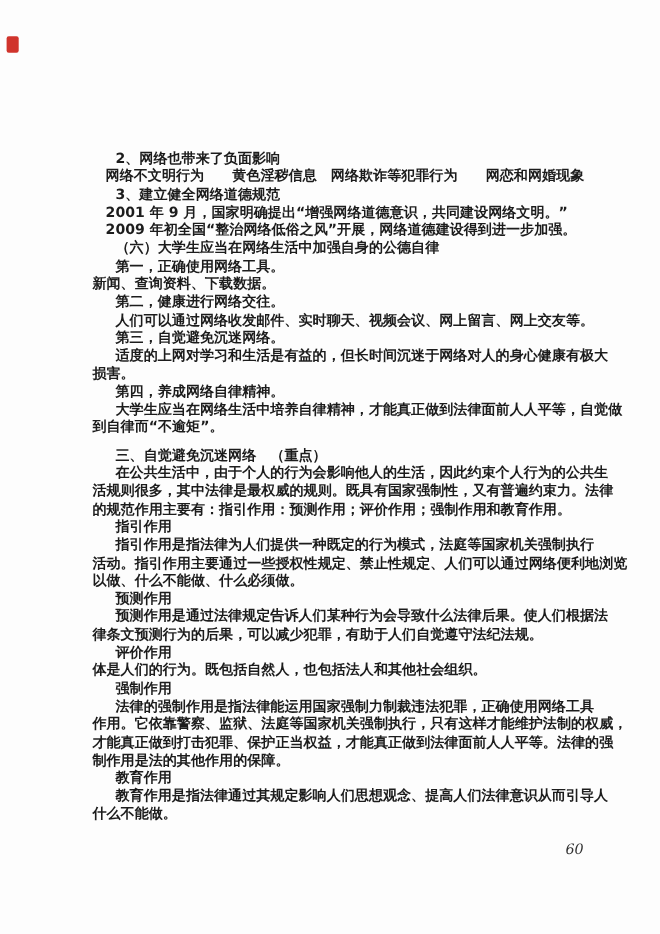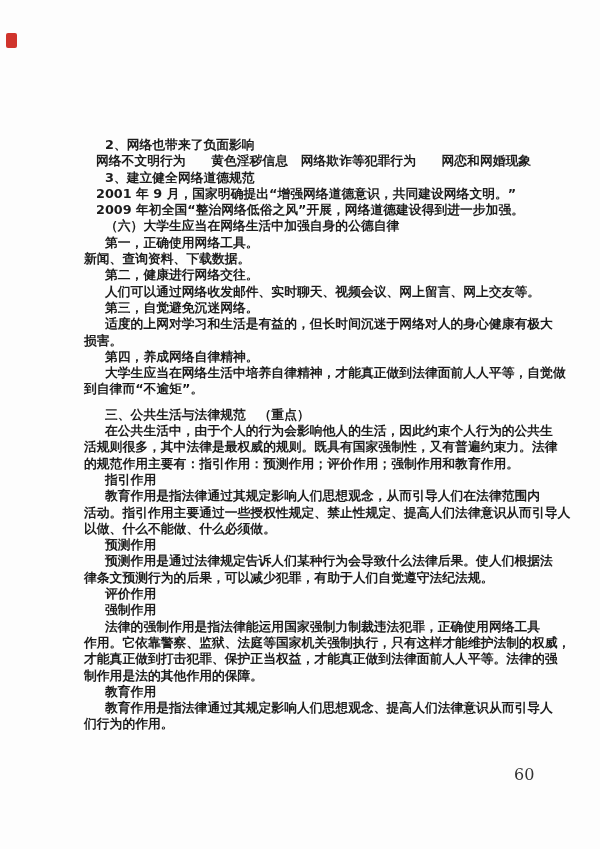--- a/index.html
+++ b/index.html
@@ -32,23 +32,24 @@
     margin-top: 36px;
   }
   .line { white-space: pre; }
   .ind1 { padding-left: 12px; }
   .ind2 { padding-left: 21px; }
   .gap  { margin-top: 9px; }
   .pagenum {
     position: absolute;
     left: 514px; top: 765px;
     font-family: "DejaVu Serif", serif;
-    font-size: 16px;
+    font-size: 13px;
     font-weight: normal;
     color: #333333;
+    font-style: italic;
   }
 </style>
 </head>
 <body>
 
 <div class="page">
   <div class="stamp" style="background: rgb(208, 52, 44);"></div>
   <div class="doc-body" style="color: rgb(28, 28, 28);">
       <div class="line ind2">2、网络也带来了负面影响</div>
       <div class="line ind1">网络不文明行为　　黄色淫秽信息　网络欺诈等犯罪行为　　网恋和网婚现象</div>
@@ -59,35 +60,36 @@
       <div class="line ind2">第一，正确使用网络工具。</div>
       <div class="line ind0">新闻、查询资料、下载数据。</div>
       <div class="line ind2">第二，健康进行网络交往。</div>
       <div class="line ind2">人们可以通过网络收发邮件、实时聊天、视频会议、网上留言、网上交友等。</div>
       <div class="line ind2">第三，自觉避免沉迷网络。</div>
       <div class="line ind2">适度的上网对学习和生活是有益的，但长时间沉迷于网络对人的身心健康有极大</div>
       <div class="line ind0">损害。</div>
       <div class="line ind2">第四，养成网络自律精神。</div>
       <div class="line ind2">大学生应当在网络生活中培养自律精神，才能真正做到法律面前人人平等，自觉做</div>
       <div class="line ind0">到自律而“不逾矩”。</div>
-      <div class="line ind2 gap">三、公共生活与法律规范　（重点）</div>
+      <div class="line ind2 gap">三、自觉避免沉迷网络　（重点）</div>
       <div class="line ind2">在公共生活中，由于个人的行为会影响他人的生活，因此约束个人行为的公共生</div>
       <div class="line ind0">活规则很多，其中法律是最权威的规则。既具有国家强制性，又有普遍约束力。法律</div>
       <div class="line ind0">的规范作用主要有：指引作用：预测作用；评价作用；强制作用和教育作用。</div>
       <div class="line ind2">指引作用</div>
-      <div class="line ind2">教育作用是指法律通过其规定影响人们思想观念，从而引导人们在法律范围内</div>
-      <div class="line ind0">活动。指引作用主要通过一些授权性规定、禁止性规定、提高人们法律意识从而引导人</div>
+      <div class="line ind2">指引作用是指法律为人们提供一种既定的行为模式，法庭等国家机关强制执行</div>
+      <div class="line ind0">活动。指引作用主要通过一些授权性规定、禁止性规定、人们可以通过网络便利地浏览</div>
       <div class="line ind0">以做、什么不能做、什么必须做。</div>
       <div class="line ind2">预测作用</div>
       <div class="line ind2">预测作用是通过法律规定告诉人们某种行为会导致什么法律后果。使人们根据法</div>
       <div class="line ind0">律条文预测行为的后果，可以减少犯罪，有助于人们自觉遵守法纪法规。</div>
       <div class="line ind2">评价作用</div>
+      <div class="line ind0">体是人们的行为。既包括自然人，也包括法人和其他社会组织。</div>
       <div class="line ind2">强制作用</div>
       <div class="line ind2">法律的强制作用是指法律能运用国家强制力制裁违法犯罪，正确使用网络工具</div>
       <div class="line ind0">作用。它依靠警察、监狱、法庭等国家机关强制执行，只有这样才能维护法制的权威，</div>
       <div class="line ind0">才能真正做到打击犯罪、保护正当权益，才能真正做到法律面前人人平等。法律的强</div>
       <div class="line ind0">制作用是法的其他作用的保障。</div>
       <div class="line ind2">教育作用</div>
       <div class="line ind2">教育作用是指法律通过其规定影响人们思想观念、提高人们法律意识从而引导人</div>
-      <div class="line ind0">们行为的作用。</div>
+      <div class="line ind0">什么不能做。</div>
     </div>
   <div class="pagenum">60</div>
 </div>
 
 </body></html>

